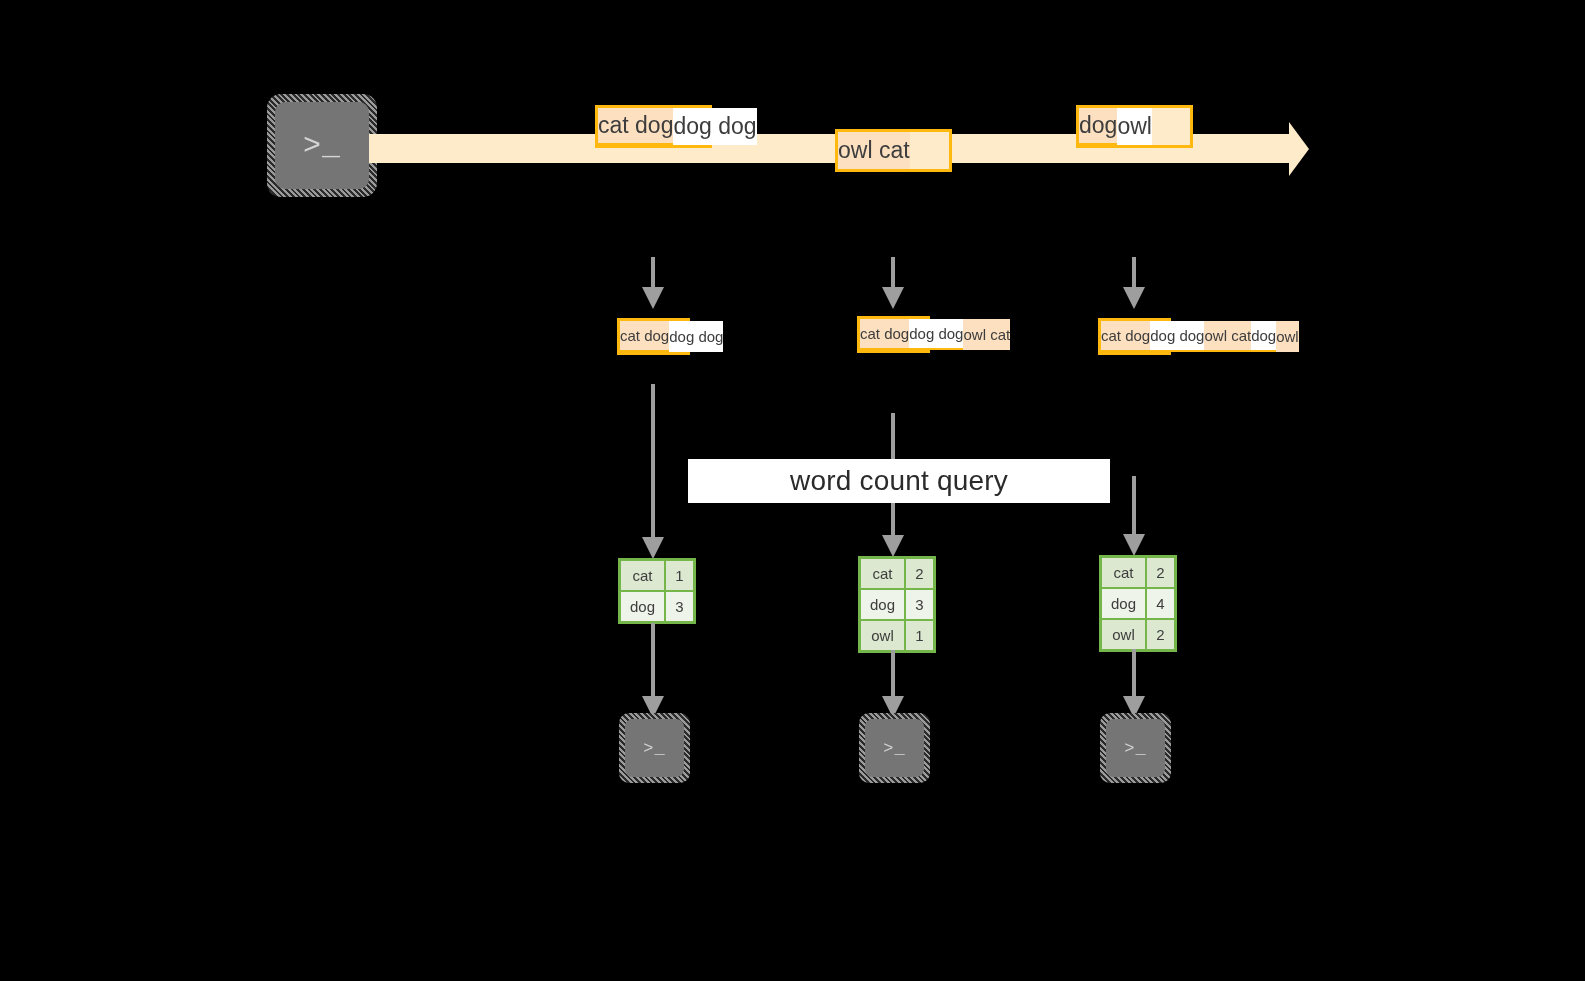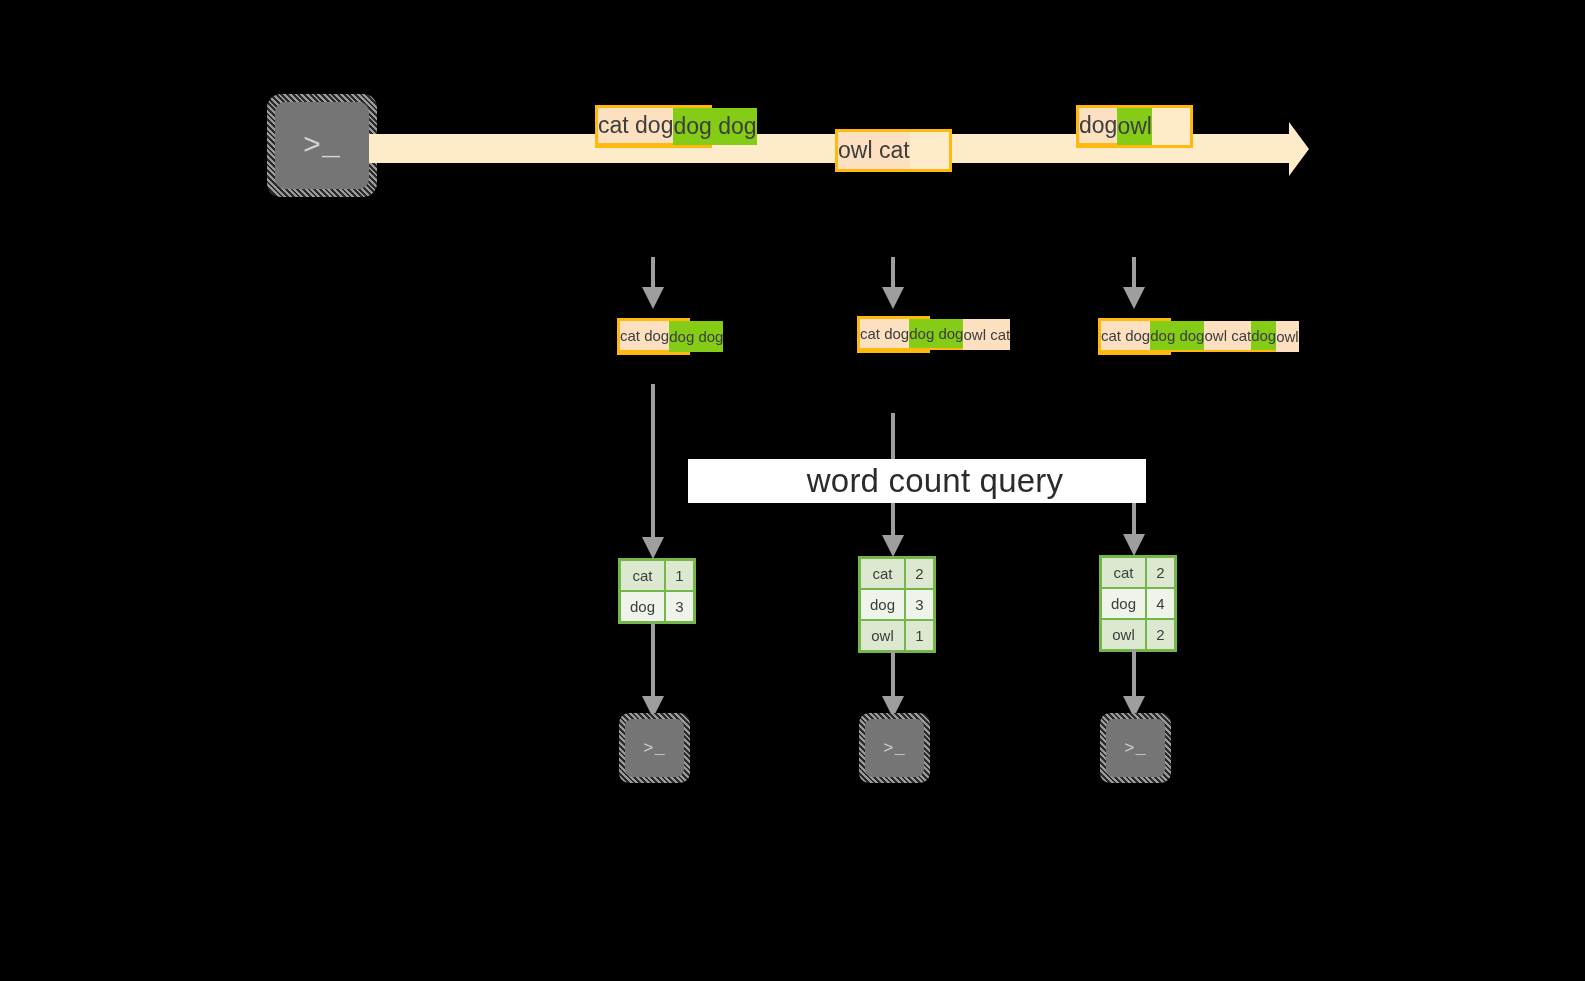--- a/index.html
+++ b/index.html
@@ -76,21 +76,21 @@
   .rec .cell {
     box-sizing: border-box;
     display: flex;
     align-items: center;
     justify-content: center;
     color: #3d3d3d;
     white-space: nowrap;
     background: #FCE0C0;
     border-bottom: 2px solid #FFB90E;
   }
-  .rec .cell.alt { background: #84cc16; text-align: right; }
+  .rec .cell.alt { background: #ffffff; text-align: right; }
   .rec .cell:last-child { border-bottom: none; }
 
   .rec.big .cell { height: 37px; font-size: 23px; }
   .rec.mini .cell { height: 31px; font-size: 15px; }
 
   
   .tbl {
     position: absolute;
     box-sizing: border-box;
     border: 3px solid #74B64A;
@@ -133,24 +133,23 @@
     border-top: 22px solid #9E9E9E;
   }
 
   
   .query-label {
     position: absolute;
     background: #FFFFFF;
     display: flex;
     align-items: center;
     justify-content: center;
-    font-size: 33px;
+    font-size: 28px;
     color: #2b2b2b;
     letter-spacing: .2px;
-    padding-left: 36px;
   }
 </style>
 </head>
 <body>
 
 <div id="stage">
 
   <div class="terminal big" style="left:267px; top:94px; width:110px; height:103px;">
     <div class="body"></div>
     <div class="glyph">&gt;_</div>

